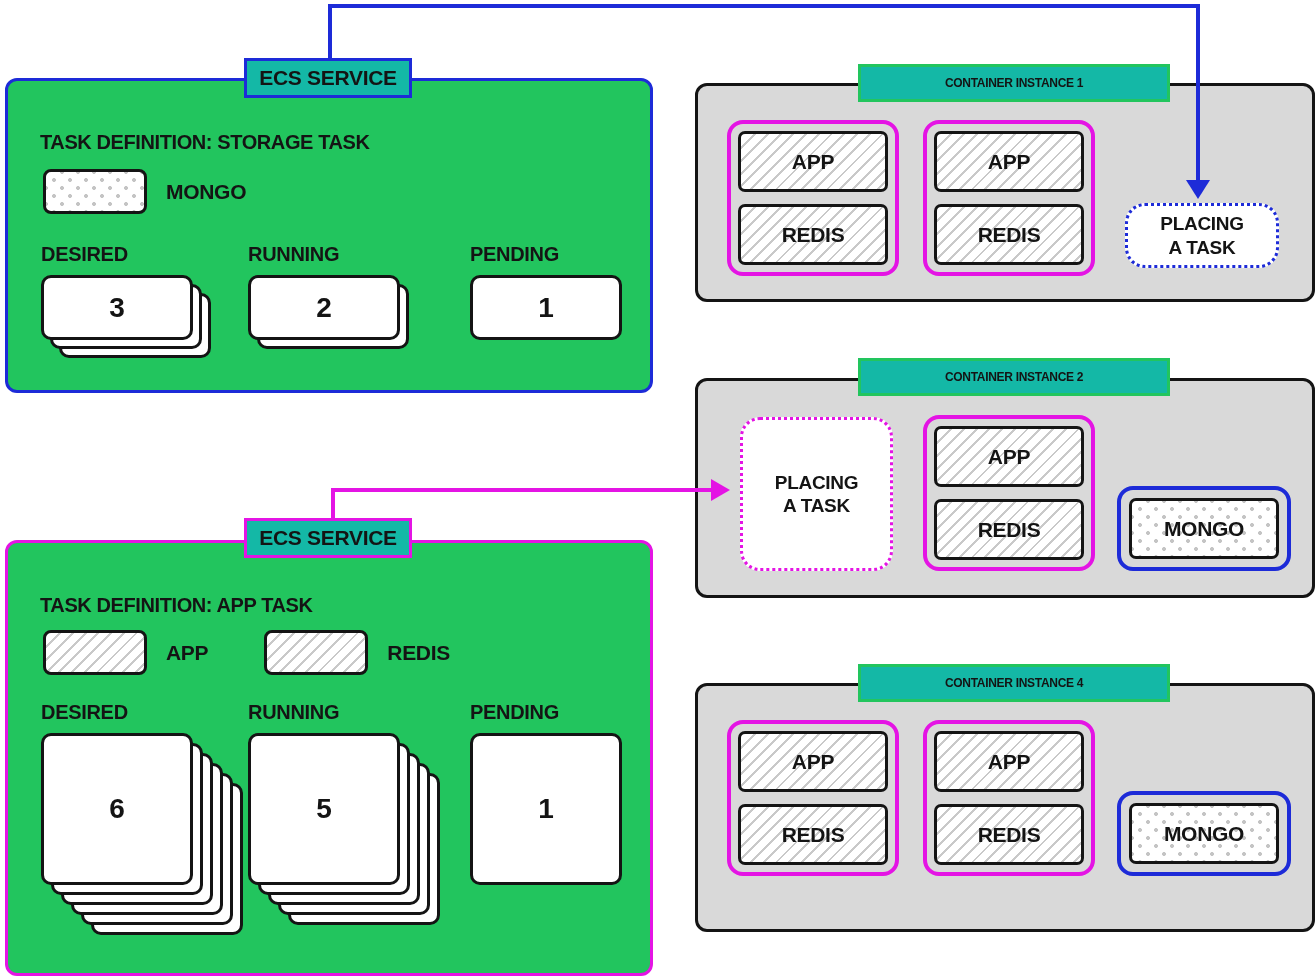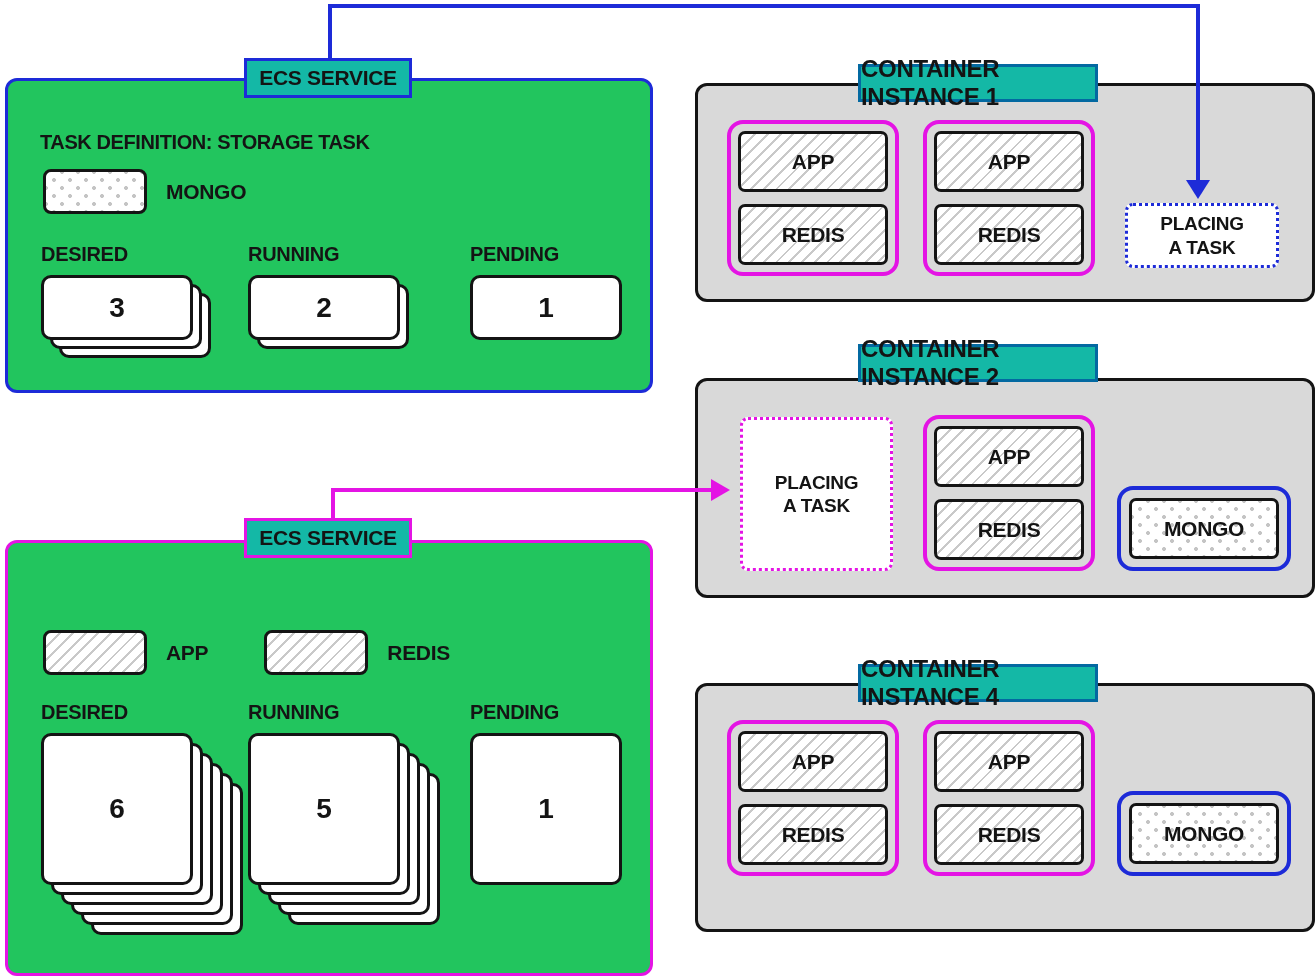--- a/index.html
+++ b/index.html
@@ -27,21 +27,21 @@
 
   
   .service { position:absolute; background:#22c55e; border-radius:12px; z-index:1; }
   .service.blue    { border:3px solid #1d2bd8; }
   .service.magenta { border:3px solid #e414e4; }
 
   .tag { position:absolute; background:#14b8a6; display:flex; align-items:center; justify-content:center;
          font-weight:700; letter-spacing:-0.3px; z-index:10; }
   .tag.blue    { border:3px solid #1d2bd8; width:168px; height:40px; font-size:21px; }
   .tag.magenta { border:3px solid #e414e4; width:168px; height:40px; font-size:21px; }
-  .tag.black   { border:3px solid #0369a1; width:240px; height:38px; font-size:24px; }
+  .tag.black   { border:3px solid #22c55e; width:312px; height:38px; font-size:12px; }
 
   .taskdef { position:absolute; font-size:20px; font-weight:700; letter-spacing:-0.4px; white-space:nowrap; }
 
   .legend { position:absolute; display:flex; align-items:center; }
   .swatch { display:block; width:104px; height:45px; border:3px solid #141414; border-radius:8px; }
   .legend-label { font-size:21px; font-weight:700; letter-spacing:-0.3px; margin-left:19px; }
   .legend-gap { width:56px; }
 
   .counter { position:absolute; width:152px; text-align:left; }
   .counter-label { font-size:20px; font-weight:700; letter-spacing:-0.3px; margin-bottom:9px; }
@@ -60,21 +60,21 @@
               border:3px solid #141414; border-radius:12px; z-index:1; }
 
   .task-group { position:absolute; border:4px solid #e414e4; border-radius:16px;
                 padding:7px; display:flex; flex-direction:column; gap:12px; }
   .storage-group { position:absolute; border:4px solid #1d2bd8; border-radius:16px; padding:8px; }
 
   .cblock { width:150px; height:61px; border:3px solid #141414; border-radius:7px;
             display:flex; align-items:center; justify-content:center;
             font-size:21px; font-weight:700; letter-spacing:-0.3px; }
 
-  .placing { position:absolute; background:#fff; border-radius:8px;
+  .placing { position:absolute; background:#fff; border-radius:20px;
              display:flex; flex-direction:column; align-items:center; justify-content:center;
              font-size:19px; font-weight:700; letter-spacing:-0.3px; line-height:1.22; z-index:2; }
   .placing.blue-dot    { border:3px dotted #1d2bd8; }
   .placing.magenta-dot { border:3px dotted #e414e4; }
 </style>
 </head>
 <body>
 
 <div id="canvas">
 
@@ -104,20 +104,21 @@
     <div class="counter" style="left:462px;top:162px">
       <div class="counter-label">PENDING</div>
       <div class="stack short">
           <div class="card">1</div>
         </div>
     </div>
   </section>
   <div class="tag blue" style="left:244px;top:58px">ECS SERVICE</div>
 
   <section class="service magenta" style="left:5px;top:540px;width:648px;height:436px">
+    <div class="taskdef" style="left:32px;top:51px">TASK DEFINITION: APP TASK</div>
 
     <div class="legend" style="left:35px;top:87px">
       <span class="swatch hatch"></span>
       <span class="legend-label">APP</span>
       <span class="legend-gap"></span>
       <span class="swatch hatch"></span>
       <span class="legend-label">REDIS</span>
     </div>
 
     <div class="counter" style="left:33px;top:158px">
@@ -172,21 +173,21 @@
       <span>A TASK</span>
     </div>
     <div class="task-group" style="left:225px;top:34px">
       <div class="cblock hatch">APP</div>
       <div class="cblock hatch">REDIS</div>
     </div>
     <div class="storage-group" style="left:419px;top:105px">
       <div class="cblock dots">MONGO</div>
     </div>
   </div>
-  <div class="tag black" style="left:858px;top:344px">CONTAINER INSTANCE 2</div>
+  <div class="tag black" style="left:858px;top:358px">CONTAINER INSTANCE 2</div>
 
   <div class="instance" style="left:695px;top:683px;height:249px">
     <div class="task-group" style="left:29px;top:34px">
       <div class="cblock hatch">APP</div>
       <div class="cblock hatch">REDIS</div>
     </div>
     <div class="task-group" style="left:225px;top:34px">
       <div class="cblock hatch">APP</div>
       <div class="cblock hatch">REDIS</div>
     </div>

